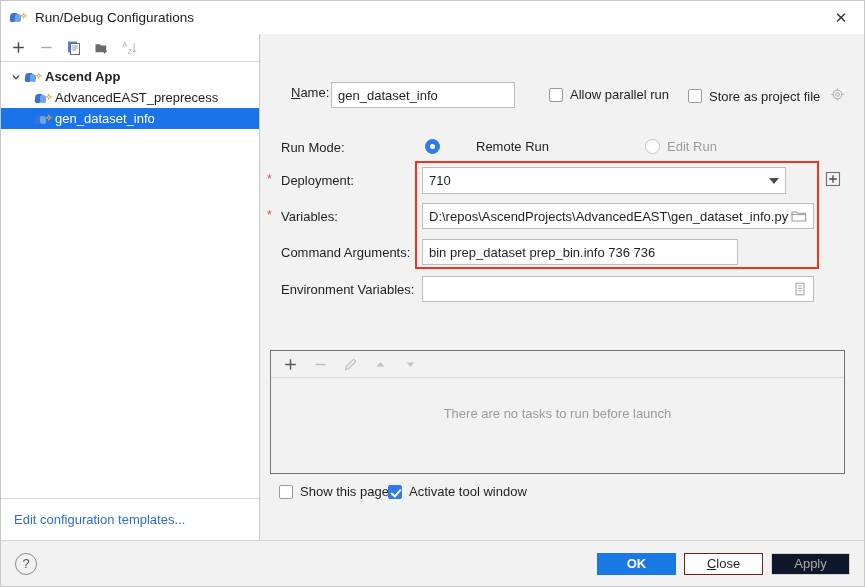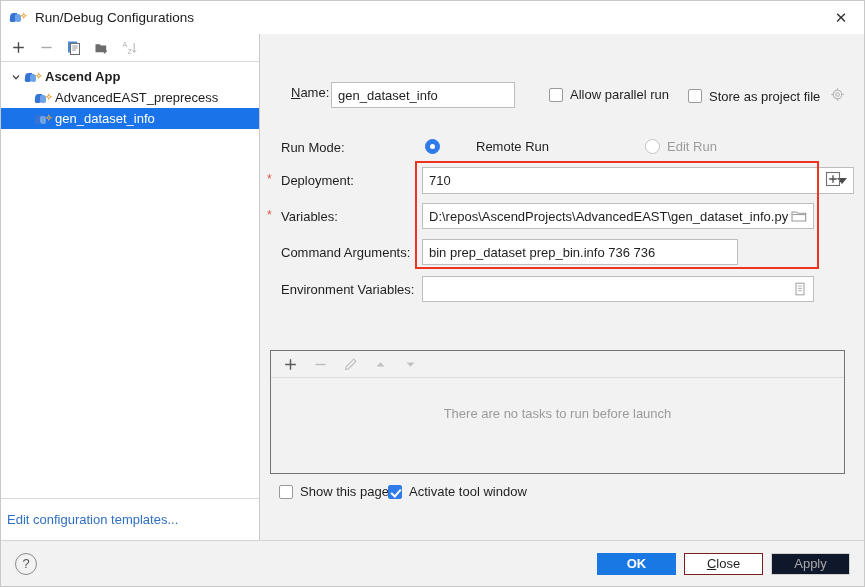--- a/index.html
+++ b/index.html
@@ -110,21 +110,21 @@
     position: absolute; left: 10px; top: 2px;
     width: 5px; height: 9px;
     color: #e8a33d;
     font-size: 9px; line-height: 9px;
     font-weight: bold;
   }
 
   .left-footer {
     height: 41px;
     display: flex; align-items: center;
-    padding-left: 6px;
+    padding-left: 13px;
     background: #ffffff;
   }
   .link { color: #2f6fc4; font-size: 13px; }
 
   
   .right-pane {
     flex: 1 1 auto;
     background: #f2f2f2;
     position: relative;
     padding: 0;
@@ -396,21 +396,21 @@
         <span>Remote Run</span>
       </div>
 
       <div class="chk-item" style="position:absolute; left:385px; top:105px;">
         <span class="radio disabled"></span>
         <span class="disabled-text">Edit Run</span>
       </div>
 
       <span class="req-star" style="left:7px; top:138px;">*</span>
       <div style="position:absolute; left:21px; top:139px;">Deployment:</div>
-      <div class="combo" style="position:absolute; left:162px; top:133px; width:432px;">
+      <div class="combo" style="position:absolute; left:162px; top:133px; width:364px;">
         <span class="val" style="flex:1 1 auto;">710</span>
         <span class="caret"></span>
       </div>
       <span style="position:absolute; left:565px; top:137px;">
         <svg width="16" height="16" viewBox="0 0 16 16">
           <rect x="1.5" y="1.5" width="13" height="13" fill="none" stroke="#707070" stroke-width="1.1"></rect>
           <path d="M8 4.2v7.6M4.2 8h7.6" stroke="#4a4a4a" stroke-width="1.3"></path>
         </svg>
       </span>
 

